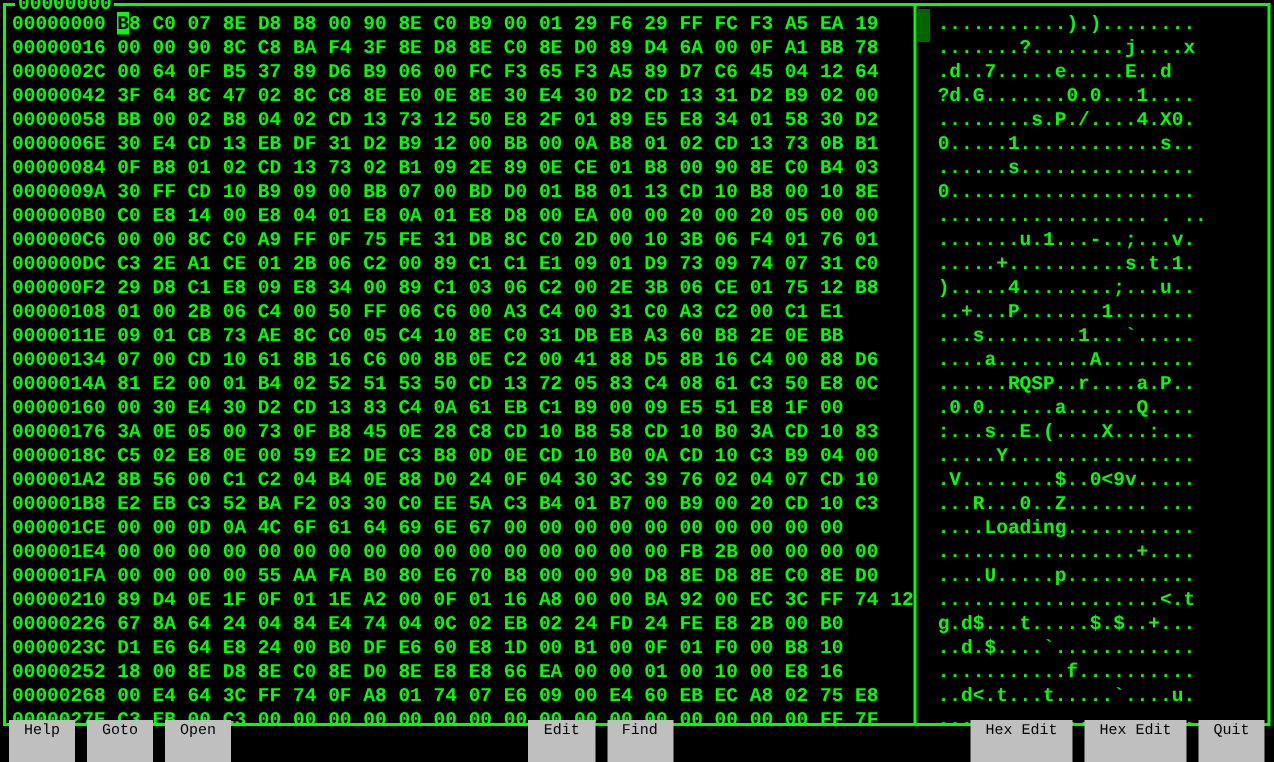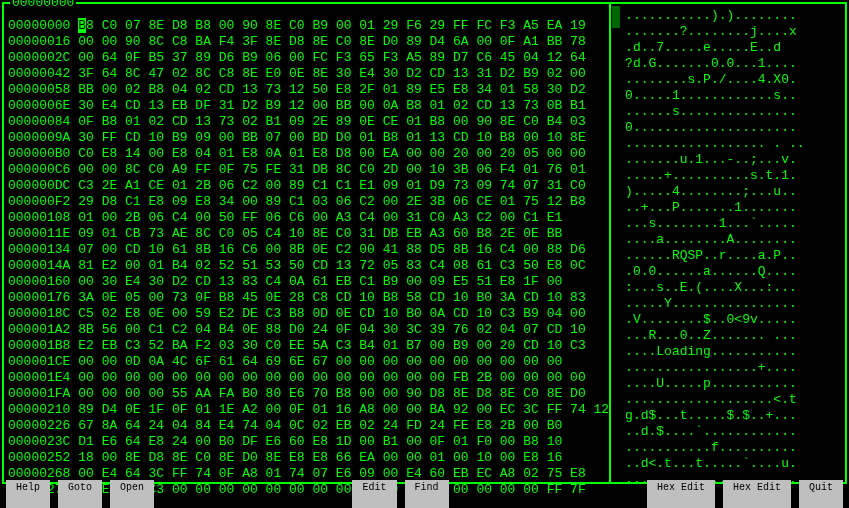--- a/index.html
+++ b/index.html
@@ -9,40 +9,40 @@
     font-family: "Courier New", monospace;
     font-size: 13px;
     line-height: 16px;
     color: #00ff00;
     overflow: hidden;
   }
   .frame {
     position: absolute;
     inset: 2px 2px 24px 2px;
     border: 2px solid #00ff00;
+    font-weight: bold;
   }
   .top-label {
     position: absolute;
     top: -9px;
     left: 6px;
     background: #000;
     padding: 0 2px;
     color: #00ff00;
   }
   .content {
     position: absolute;
     inset: 4px 4px 2px 4px;
     display: flex;
     gap: 0;
   }
   .hexpane {
     flex: 0 0 auto;
     white-space: pre;
     letter-spacing: 0;
-    margin-top: 10px;
   }
   .addr { color: #00ff00; }
   .cursor-byte {
     background: #00ff00;
     color: #000;
   }
   .scrollbar {
     width: 12px;
     border-left: 2px solid #00ff00;
     margin: -4px 0 -2px 0;

